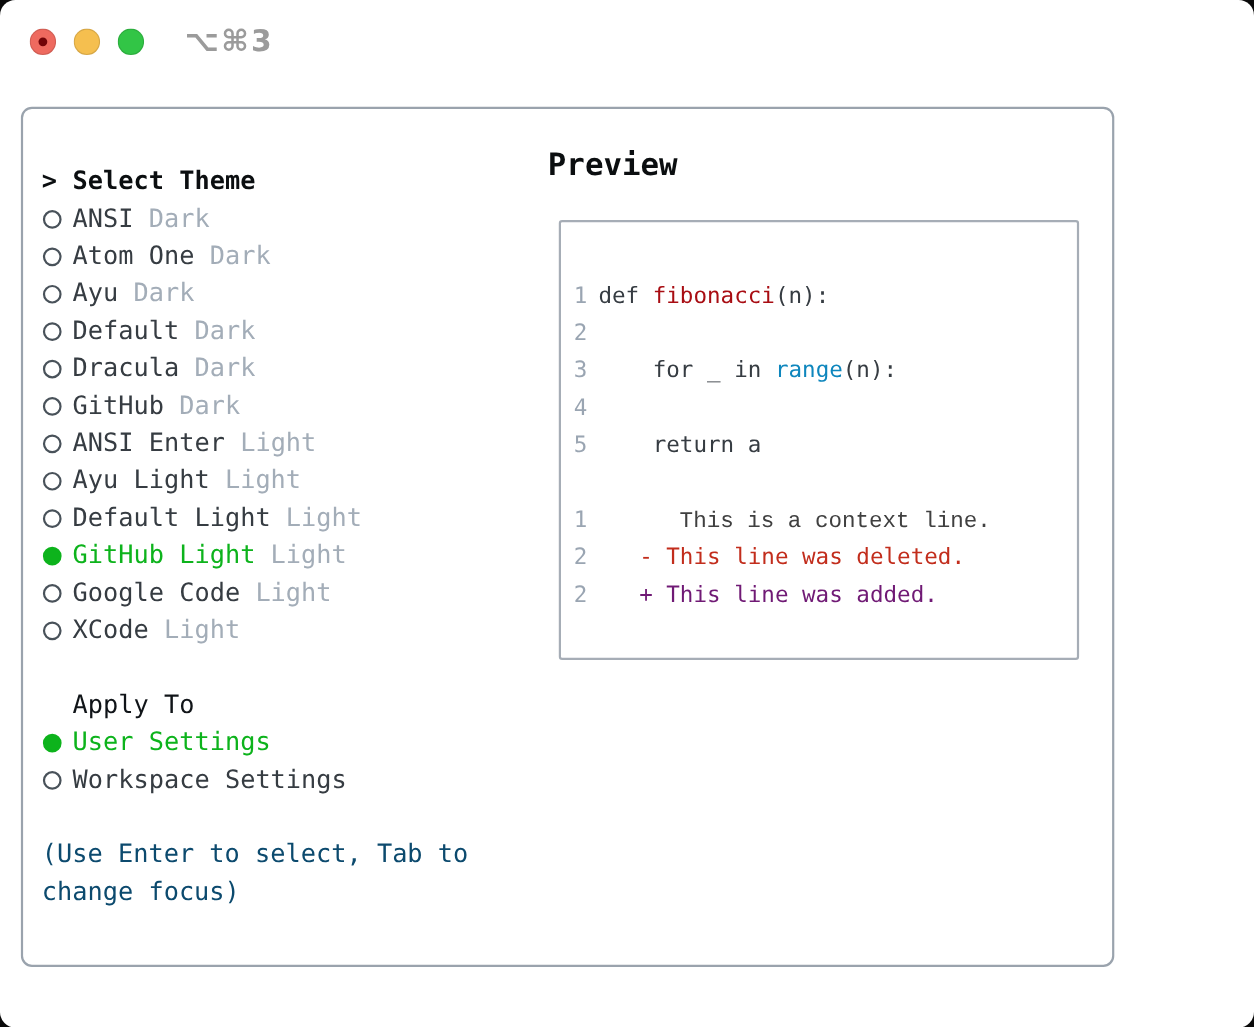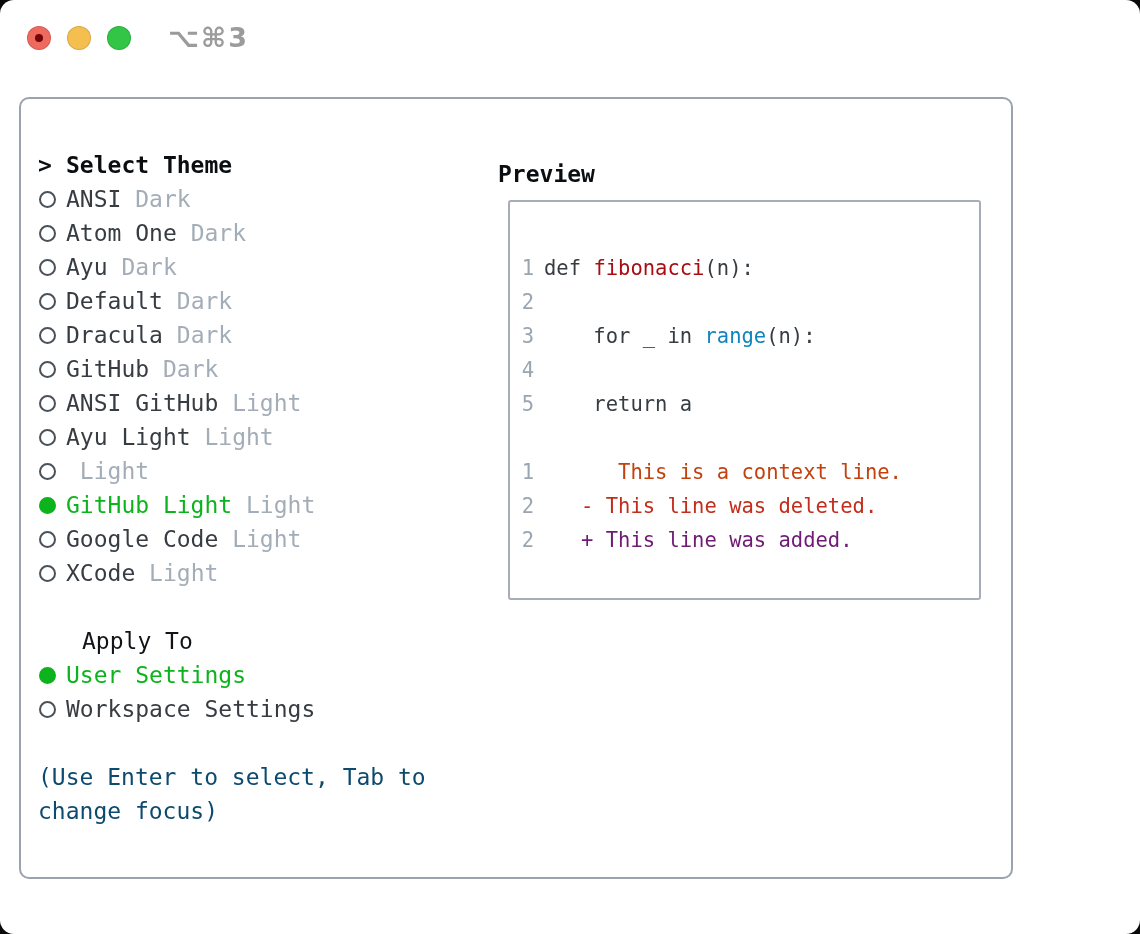--- a/index.html
+++ b/index.html
@@ -26,24 +26,24 @@
   .row{display:flex;align-items:center;height:34px;}
   .lead{width:28px;flex:none;display:flex;align-items:center;}
   .prompt{font-weight:700;color:#0b0e10;}
   .hdr{font-weight:700;color:#0b0e10;white-space:pre;}
   .radio{width:13px;height:13px;border:2px solid #49525a;border-radius:50%;margin-left:1px;}
   .radio.on{background:#0db31c;border-color:#0db31c;}
   .tname{color:#363c42;white-space:pre;}
   .tname.sel{color:#0db31c;}
   .tvar{color:#a3adb8;white-space:pre;}
   .spacer{height:34px;}
-  .apply-hdr{color:#101418;white-space:pre;margin-left:16px;}
+  .apply-hdr{color:#101418;white-space:pre;}
   .hint{color:#0c4a6e;white-space:pre;text-align:right;}
   
-  .pv-title{position:absolute;left:477px;top:58px;font-size:23px;line-height:34px;
+  .pv-title{position:absolute;left:477px;top:34px;font-size:28px;line-height:34px;
             font-weight:700;color:#0b0e10;}
   .pv-box{position:absolute;left:487px;top:101px;width:473px;height:400px;
           border:2px solid #a6adb6;border-radius:3px;background:#fff;
           padding:49px 0 0 10px;box-sizing:border-box;font-size:20.5px;line-height:34px;}
   .pl{display:flex;height:34px;}
   .ln{width:14px;flex:none;text-align:right;color:#9aa5b2;}
   .lc{margin-left:10px;white-space:pre;}
 </style>
 </head>
 <body>
@@ -107,34 +107,35 @@
             <span class="lead">
               <span class="radio"></span>
             </span>
             <span class="tname">GitHub</span>
             <span class="tvar"> Dark</span>
           </div>
           <div class="row">
             <span class="lead">
               <span class="radio"></span>
             </span>
-            <span class="tname">ANSI GitHub</span>
+            <span class="tname">ANSI Enter</span>
             <span class="tvar"> Light</span>
           </div>
           <div class="row">
             <span class="lead">
               <span class="radio"></span>
             </span>
             <span class="tname">Ayu Light</span>
             <span class="tvar"> Light</span>
           </div>
           <div class="row">
             <span class="lead">
               <span class="radio"></span>
             </span>
+            <span class="tname">Default Light</span>
             <span class="tvar"> Light</span>
           </div>
           <div class="row">
             <span class="lead">
               <span class="radio on"></span>
             </span>
             <span class="tname sel">GitHub Light</span>
             <span class="tvar"> Light</span>
           </div>
           <div class="row">
@@ -203,21 +204,21 @@
           </div>
           <div class="pl">
             <span class="ln">5</span>
             <span class="lc"><span style="color: rgb(54, 60, 66);">    return a</span></span>
           </div>
         </div>
       <div class="spacer"></div>
       <div id="diff-block">
           <div class="pl">
             <span class="ln">1</span>
-            <span class="lc"><span style="color: #c2410c;">      This is a context line.</span></span>
+            <span class="lc"><span style="color: #404040; font-family: Liberation Mono, monospace;">      This is a context line.</span></span>
           </div>
           <div class="pl">
             <span class="ln">2</span>
             <span class="lc"><span style="color: rgb(194, 45, 28); text-align: center;">   - This line was deleted.</span></span>
           </div>
           <div class="pl">
             <span class="ln">2</span>
             <span class="lc"><span style="color: #701a75;">   + This line was added.</span></span>
           </div>
         </div>

